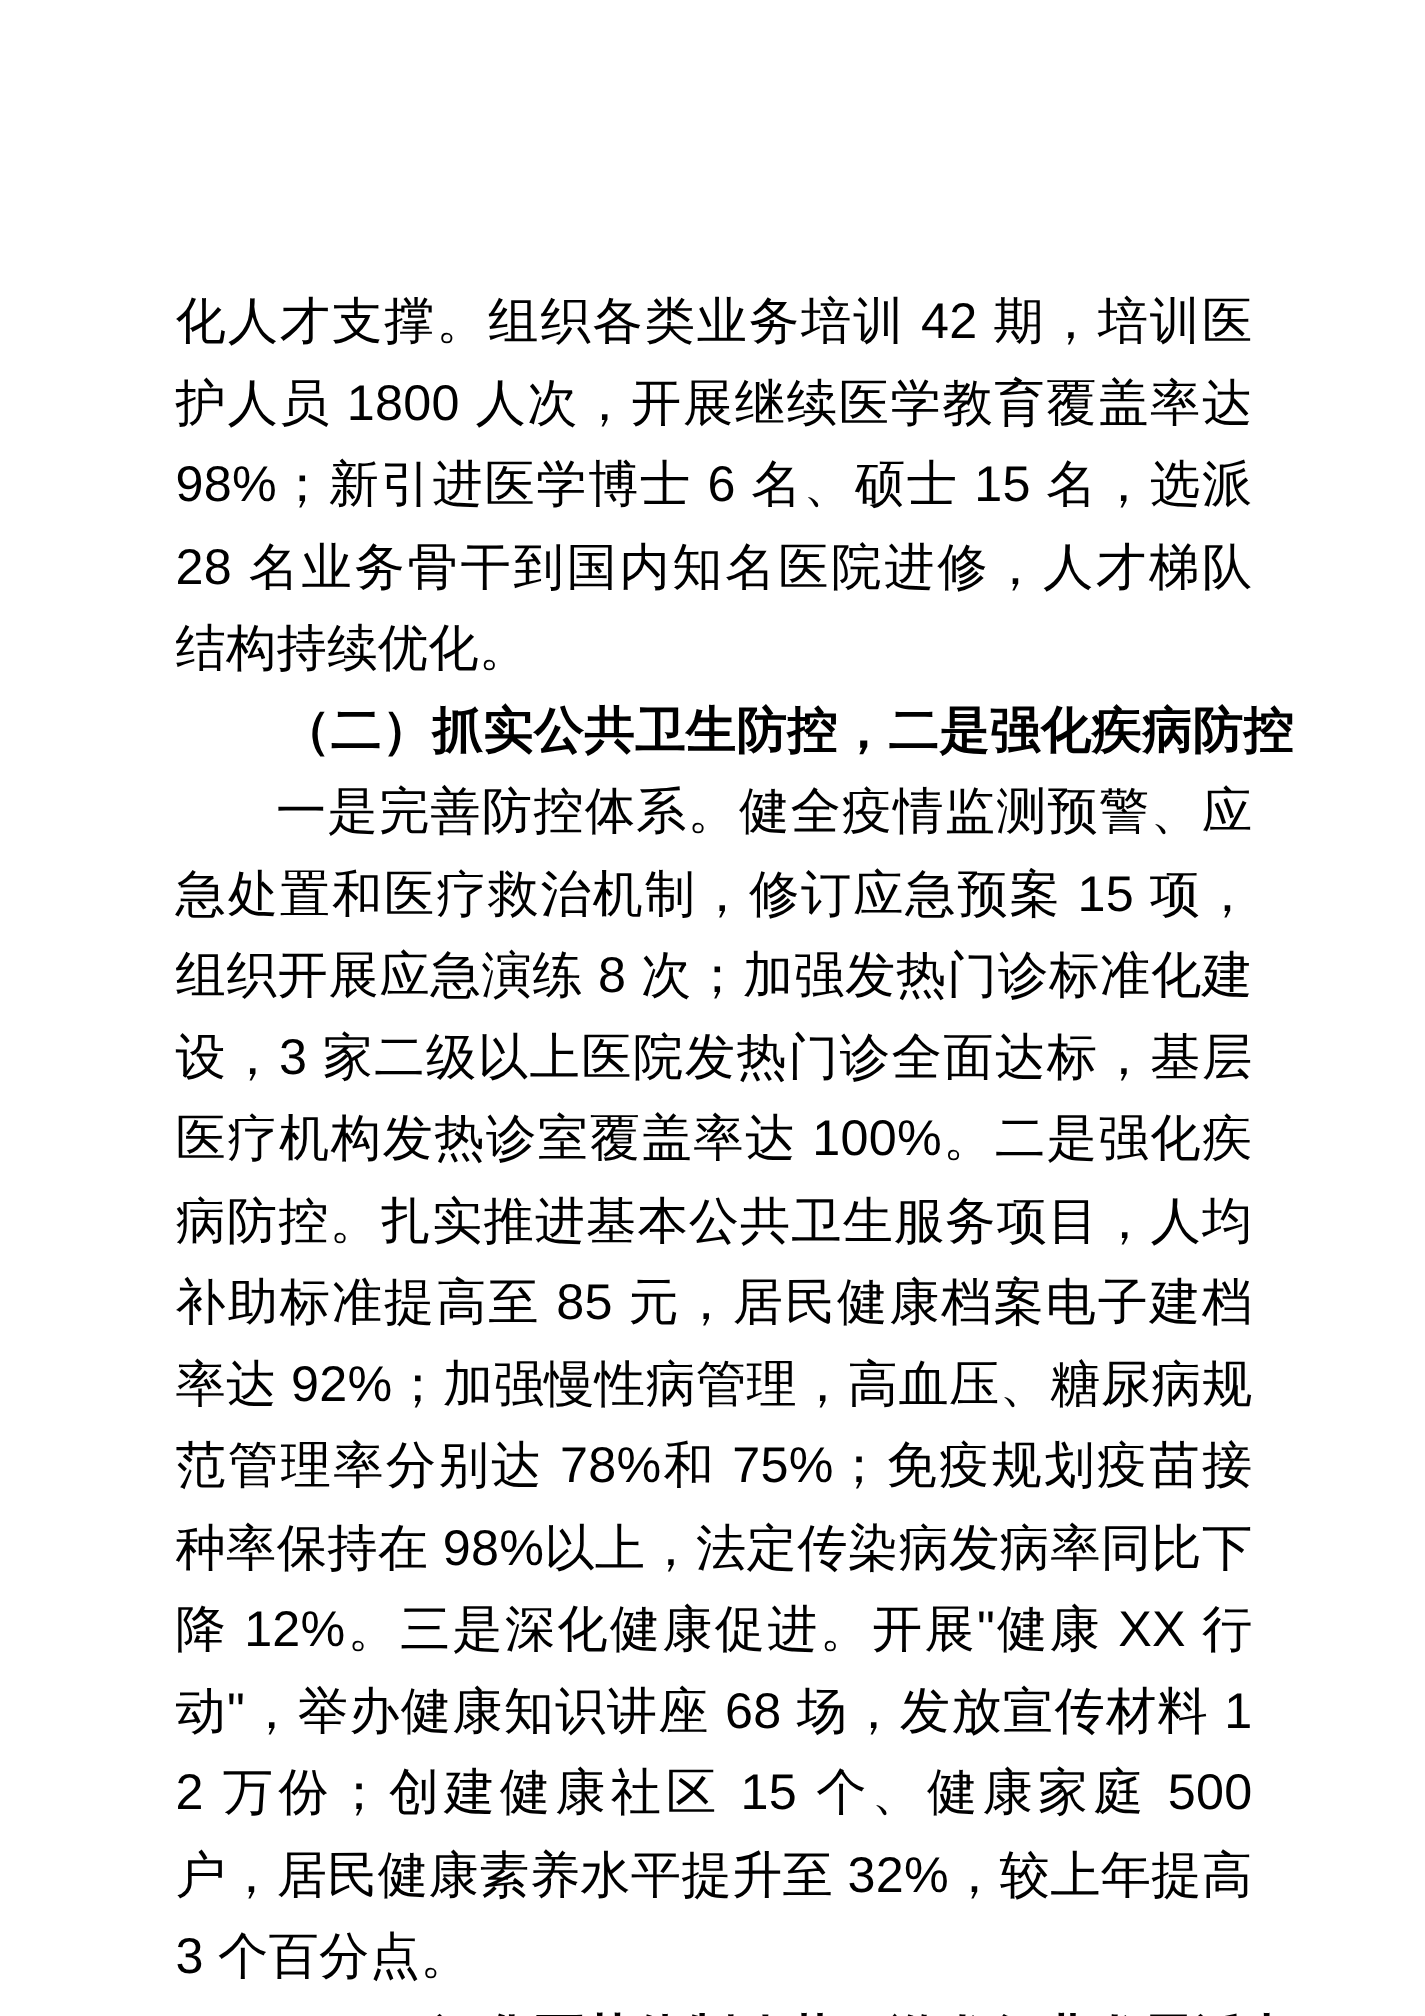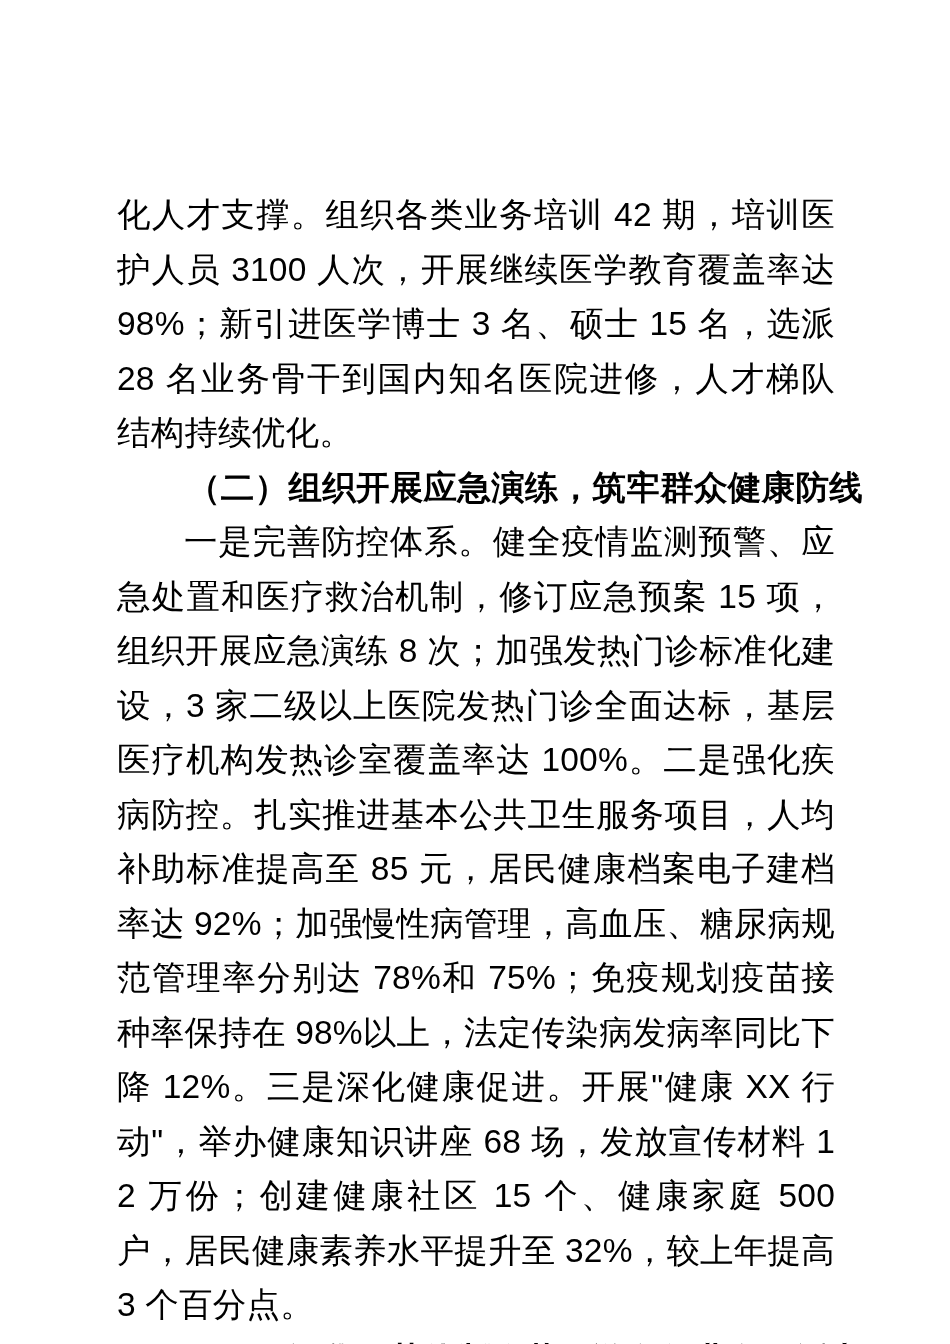--- a/index.html
+++ b/index.html
@@ -61,18 +61,18 @@
   }
 
   
   .para:last-child { text-align: justify; }
 </style>
 </head>
 <body>
 
 <div class="page">
   <div class="text-column" id="text-column">
-      <p class="para no-indent">化人才支撑。组织各类业务培训 42 期，培训医护人员 3100 人次，开展继续医学教育覆盖率达 98%；新引进医学博士 3 名、硕士 15 名，选派 28 名业务骨干到国内知名医院进修，人才梯队结构持续优化。</p>
-      <p class="heading">（二）组织开展应急演练，筑牢群众健康防线</p>
+      <p class="para no-indent">化人才支撑。组织各类业务培训 42 期，培训医护人员 1800 人次，开展继续医学教育覆盖率达 98%；新引进医学博士 6 名、硕士 15 名，选派 28 名业务骨干到国内知名医院进修，人才梯队结构持续优化。</p>
+      <p class="heading">（二）抓实公共卫生防控，二是强化疾病防控</p>
       <p class="para">一是完善防控体系。健全疫情监测预警、应急处置和医疗救治机制，修订应急预案 15 项，组织开展应急演练 8 次；加强发热门诊标准化建设，3 家二级以上医院发热门诊全面达标，基层医疗机构发热诊室覆盖率达 100%。二是强化疾病防控。扎实推进基本公共卫生服务项目，人均补助标准提高至 85 元，居民健康档案电子建档率达 92%；加强慢性病管理，高血压、糖尿病规范管理率分别达 78%和 75%；免疫规划疫苗接种率保持在 98%以上，法定传染病发病率同比下降 12%。三是深化健康促进。开展"健康 XX 行动"，举办健康知识讲座 68 场，发放宣传材料 12 万份；创建健康社区 15 个、健康家庭 500 户，居民健康素养水平提升至 32%，较上年提高 3 个百分点。</p>
       <p class="heading">（三）深化医药体制改革，激发行业发展活力</p>
     </div>
 </div>
 
 </body></html>

